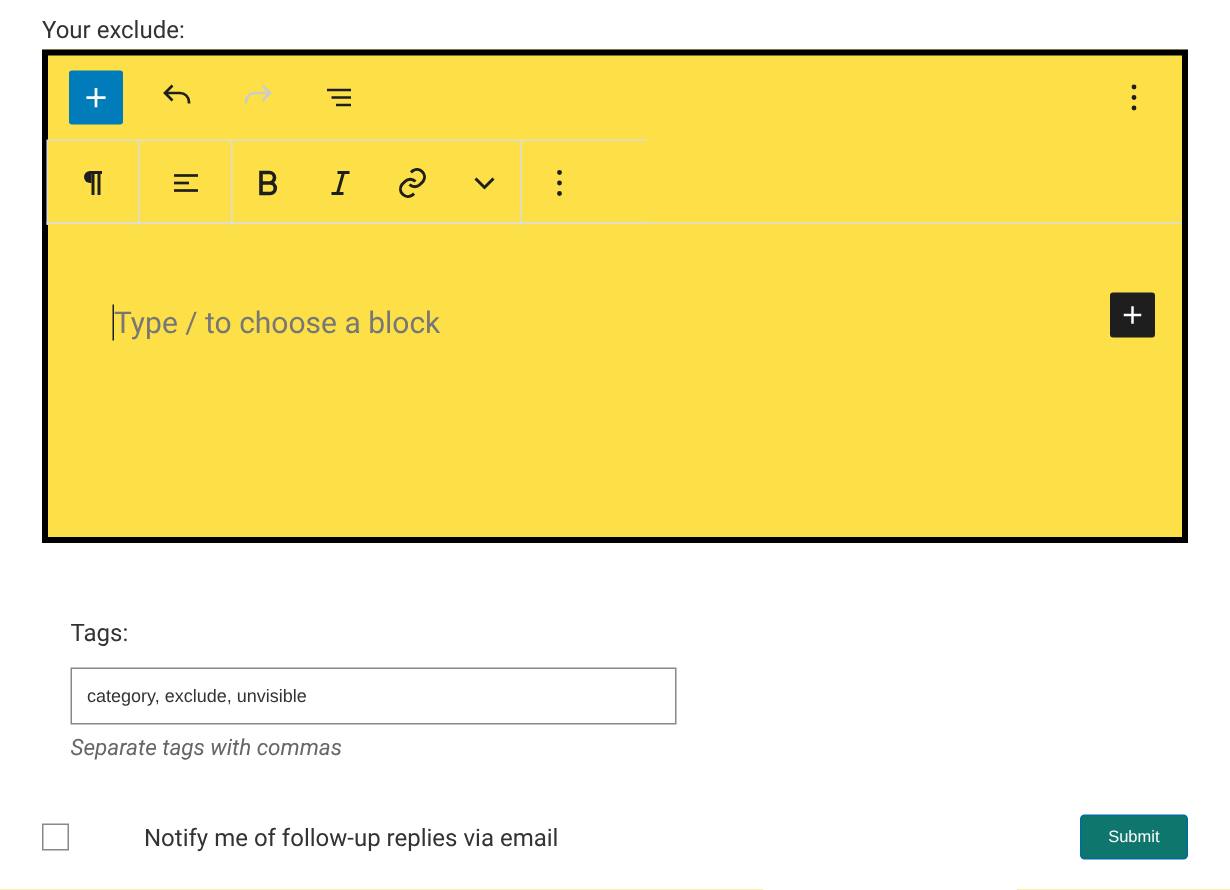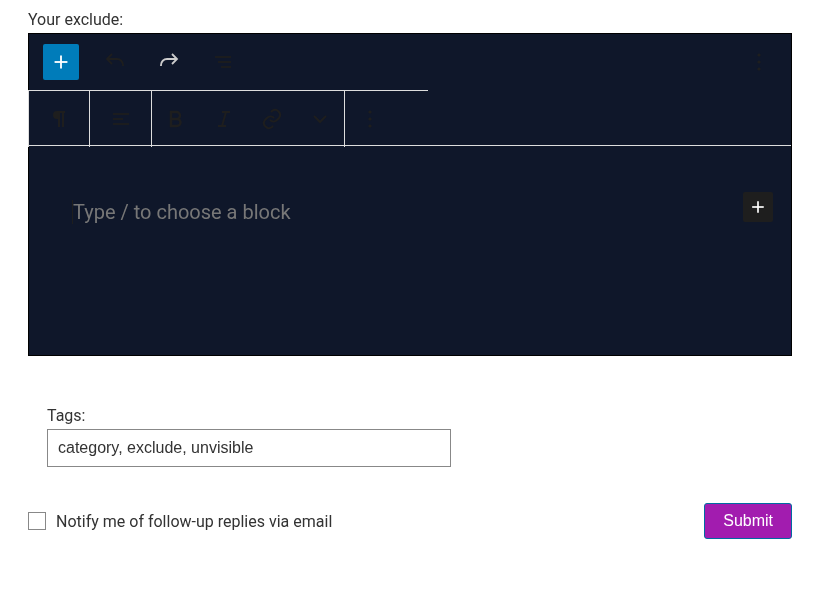--- a/index.html
+++ b/index.html
@@ -10,22 +10,22 @@
     background: #fff;
     color: #222;
     width: 820px;
   }
   .label {
     font-size: 16px;
     color: #333;
     margin-bottom: 4px;
   }
   .editor-box {
-    border: 1px solid #000000;
-    background: #0f172a;
+    border: 4px solid #000000;
+    background: #fde047;
   }
   .top-toolbar {
     display: flex;
     align-items: center;
     padding: 10px 14px;
     gap: 18px;
   }
   .add-btn {
     width: 36px;
     height: 36px;
@@ -115,54 +115,55 @@
     justify-content: center;
     cursor: pointer;
     border-radius: 2px;
   }
   .tags-section { margin-top: 50px; padding-left: 19px; }
   .tags-input {
     width: 404px;
     height: 38px;
     border: 1px solid #888;
     padding: 0 10px;
-    font-size: 16px;
+    font-size: 12px;
     color: #333;
-    margin-top: 0;
+    margin-top: 10px;
   }
   .hint {
     font-style: italic;
     color: #666;
     font-size: 15px;
     margin-top: 6px;
   }
   .bottom-row {
     display: flex;
     align-items: center;
     margin-top: 36px;
+    gap: 40px;
   }
   .checkbox {
     width: 18px;
     height: 18px;
     border: 1px solid #888;
     margin-right: 10px;
     cursor: pointer;
     background: #fff;
   }
   .check-label {
     font-size: 16px;
     color: #333;
   }
   .submit-btn {
-    background: #a21caf;
+    background: #0f766e;
     color: #fff;
     border: 1px solid #006ba1;
     border-radius: 3px;
     padding: 8px 18px;
-    font-size: 16px;
+    font-size: 11px;
     cursor: pointer;
     margin-left: auto;
   }
   svg { display: block; }
 </style>
 </head>
 <body>
 
 <div class="label">Your exclude:</div>
 
@@ -263,19 +264,20 @@
           <line x1="5" y1="12" x2="19" y2="12"></line>
       </svg>
     </div>
   </div>
 
 </div>
 
 <div class="tags-section">
   <div class="label">Tags:</div>
   <input class="tags-input" type="text" value="category, exclude, unvisible" style="">
+  <div class="hint">Separate tags with commas</div>
 </div>
 
 <div class="bottom-row">
   <div class="checkbox"></div>
   <div class="check-label">Notify me of follow-up replies via email</div>
   <button class="submit-btn">Submit</button>
 </div>
 
 </body></html>

